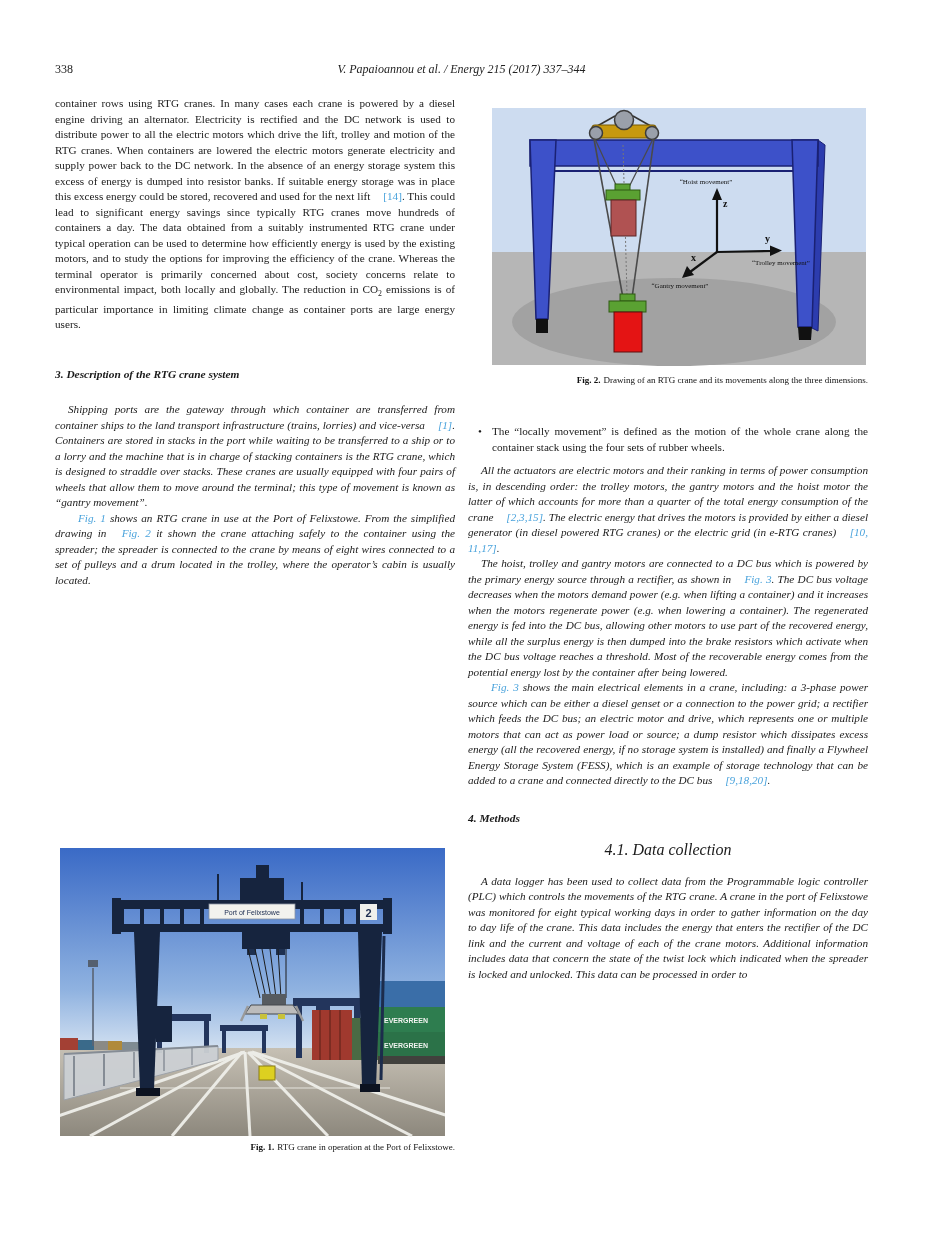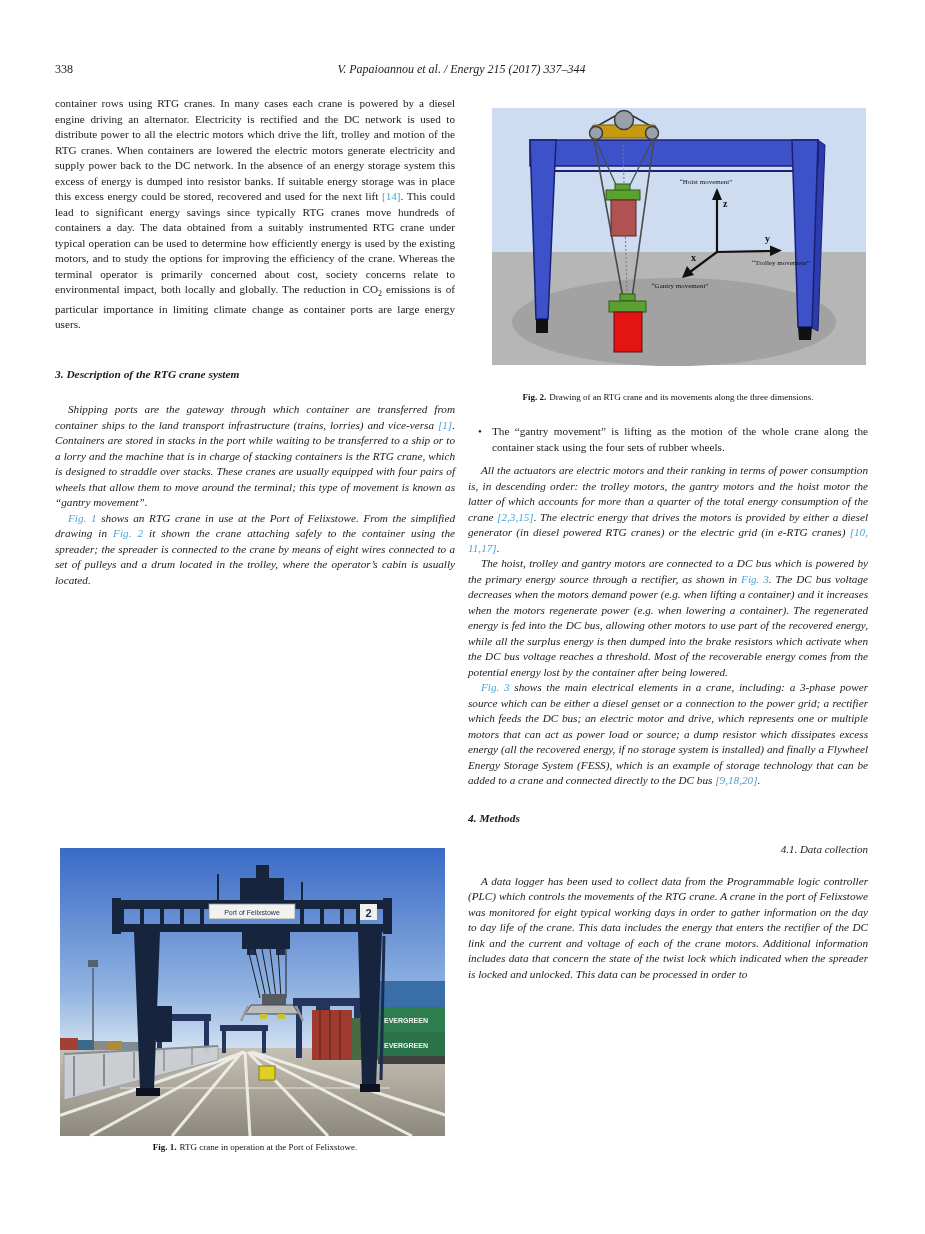--- a/index.html
+++ b/index.html
@@ -8,25 +8,25 @@
   
   .runhead{position:absolute;top:62px;left:55px;width:813px;font-size:12px;}
   .pagenum{position:absolute;left:0;top:0;font-style:normal;color:#222;}
   .headcenter{display:block;text-align:center;font-style:italic;color:#222;}
   
   .coltext{position:absolute;width:400px;font-size:11.2px;line-height:15.5px;text-align:justify;}
   .col-left{left:55px;top:96px;}
   .col-right{left:468px;top:424px;}
   p{margin:0;}
   p.indent{text-indent:13px;font-style:italic;}
-  .cite{color:#4aa3dc;}
+  .cite{color:#4aa3dc;margin-left:10px;}
   sub{font-size:70%;}
   h2.sec{font-size:11.4px;font-weight:bold;margin:34px 0 20px 0;text-align:left;font-style:italic;}
   h2.sec4{margin:22px 0 16px 0;}
-  h3.subsec{font-size:11px;font-weight:normal;font-style:italic;margin:0 0 16px 0;text-align:right;}
+  h3.subsec{font-size:16px;font-weight:normal;font-style:italic;margin:0 0 16px 0;text-align:center;}
   ul.blist{list-style:none;margin:14px 0 0 0;padding:0;}
   ul.blist li{position:relative;padding-left:24px;margin:0;}
   ul.blist li::before{content:"\2022";position:absolute;left:10px;top:0;}
   ul.onebul{margin-top:0;}
   
   .figwrap{position:absolute;}
   .figcap{position:absolute;width:400px;text-align:center;font-size:9px;line-height:11.5px;color:#111;}
   .cap-label{font-weight:bold;}
   .cap-text{margin-left:3px;}
   svg{display:block;}
@@ -189,21 +189,21 @@
         <line x1="236" y1="158" x2="243" y2="173" stroke="#9a9a9a" stroke-width="2.4"></line>
         <rect x="200" y="166" width="7" height="5" fill="#c8c23a"></rect>
           <rect x="218" y="166" width="7" height="5" fill="#c8c23a"></rect>
       </g>
 
       <g>
         <rect x="199" y="218" width="16" height="14" fill="#ddd020" stroke="#8a7c14" stroke-width="1"></rect>
       </g>
     </svg>
   </div>
-  <div class="figcap" style="left:55px;top:1142px;">
+  <div class="figcap" style="left:55px;top:1142px;text-align:right;">
     <span class="cap-label">Fig. 1.</span><span class="cap-text">RTG crane in operation at the Port of Felixstowe.</span>
   </div>
 
   <div class="figwrap" style="left:483px;top:100px;">
     <svg width="392" height="272" viewBox="0 0 390 272">
       <rect x="0" y="0" width="390" height="272" fill="#ffffff"></rect>
       <g>
           <rect x="8" y="8" width="374" height="144" fill="#cddcf0"></rect>
         </g>
       <g>
@@ -260,27 +260,27 @@
       <g font-family="Liberation Serif, serif" fill="#111111">
         <text x="239" y="107" font-size="10" font-weight="bold">z</text>
         <text x="281" y="142" font-size="10" font-weight="bold">y</text>
         <text x="207" y="161" font-size="10" font-weight="bold">x</text>
         <text x="222" y="84" font-size="7" text-anchor="middle">“Hoist movement”</text>
         <text x="268" y="165" font-size="7">“Trolley movement”</text>
         <text x="196" y="188" font-size="7" text-anchor="middle">“Gantry movement”</text>
       </g>
     </svg>
   </div>
-  <div class="figcap" style="left:468px;top:392px;">
+  <div class="figcap" style="left:468px;top:375px;text-align:right;">
     <span class="cap-label">Fig. 2.</span><span class="cap-text">Drawing of an RTG crane and its movements along the three dimensions.</span>
   </div>
 
   <div class="coltext col-right">
     <ul class="blist onebul">
-      <li><span>The “gantry movement” is lifting as the motion of the whole crane along the container stack using the four sets of rubber wheels.</span></li>
+      <li><span>The “locally movement” is defined as the motion of the whole crane along the container stack using the four sets of rubber wheels.</span></li>
     </ul>
     <div class="gap8"></div>
     <p class="indent"><span>All the actuators are electric motors and their ranking in terms of power consumption is, in descending order: the trolley motors, the gantry motors and the hoist motor the latter of which accounts for more than a quarter of the total energy consumption of the crane </span><span class="cite">[2,3,15]</span><span>. The electric energy that drives the motors is provided by either a diesel generator (in diesel powered RTG cranes) or the electric grid (in e-RTG cranes) </span><span class="cite">[10, 11,17]</span><span>.</span></p>
     <p class="indent"><span>The hoist, trolley and gantry motors are connected to a DC bus which is powered by the primary energy source through a rectifier, as shown in </span><span class="cite">Fig. 3</span><span>. The DC bus voltage decreases when the motors demand power (e.g. when lifting a container) and it increases when the motors regenerate power (e.g. when lowering a container). The regenerated energy is fed into the DC bus, allowing other motors to use part of the recovered energy, while all the surplus energy is then dumped into the brake resistors which activate when the DC bus voltage reaches a threshold. Most of the recoverable energy comes from the potential energy lost by the container after being lowered.</span></p>
     <p class="indent"><span class="cite">Fig. 3</span><span> shows the main electrical elements in a crane, including: a 3-phase power source which can be either a diesel genset or a connection to the power grid; a rectifier which feeds the DC bus; an electric motor and drive, which represents one or multiple motors that can act as power load or source; a dump resistor which dissipates excess energy (all the recovered energy, if no storage system is installed) and finally a Flywheel Energy Storage System (FESS), which is an example of storage technology that can be added to a crane and connected directly to the DC bus </span><span class="cite">[9,18,20]</span><span>.</span></p>
     <h2 class="sec sec4">4.  Methods</h2>
     <h3 class="subsec">4.1.  Data collection</h3>
     <p class="indent"><span>A data logger has been used to collect data from the Programmable logic controller (PLC) which controls the movements of the RTG crane. A crane in the port of Felixstowe was monitored for eight typical working days in order to gather information on the day to day life of the crane. This data includes the energy that enters the rectifier of the DC link and the current and voltage of each of the crane motors. Additional information includes data that concern the state of the twist lock which indicated when the spreader is locked and unlocked. This data can be processed in order to</span></p>
   </div>
 

